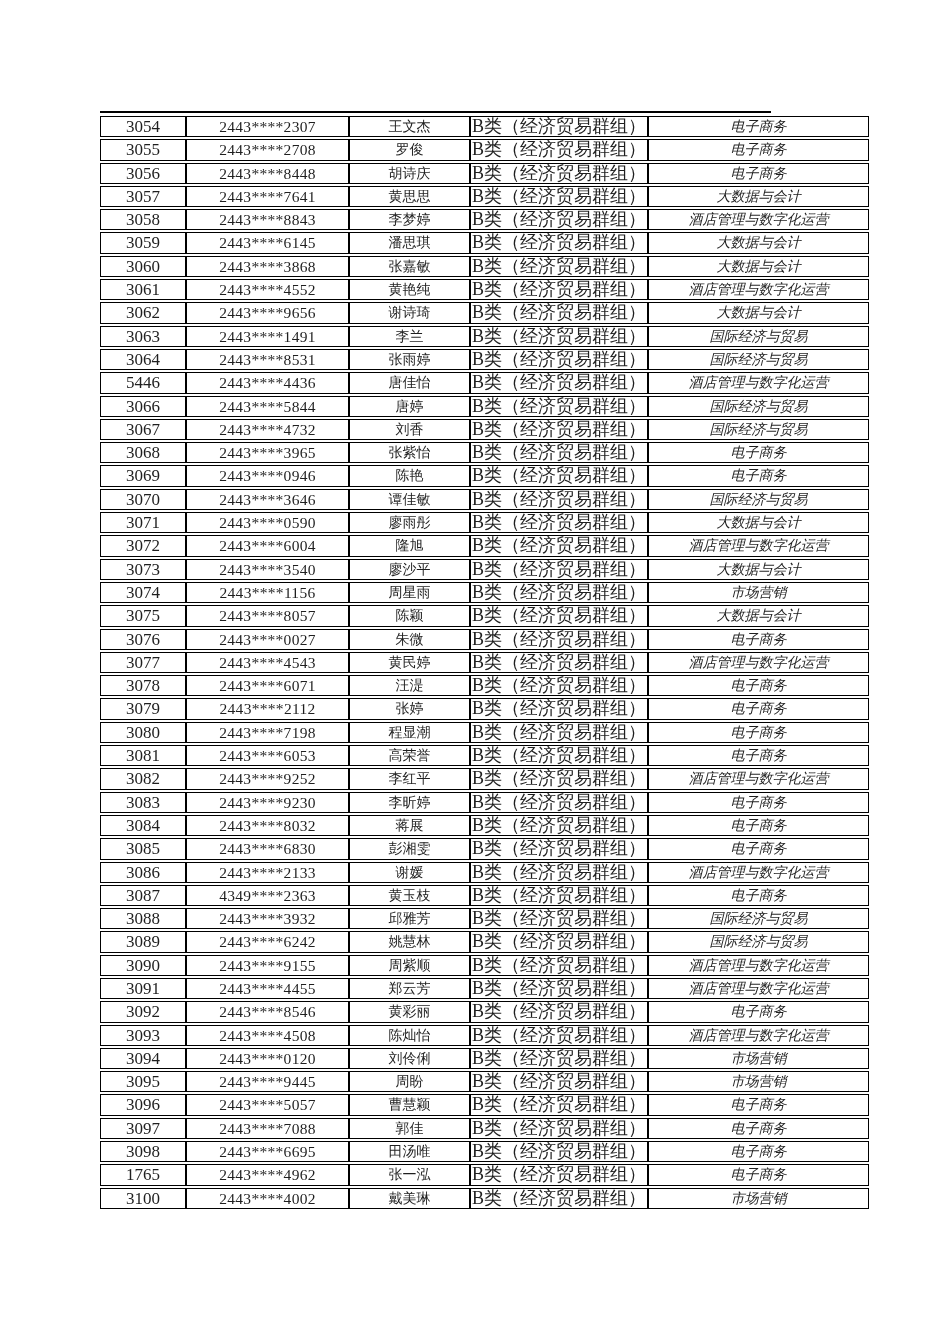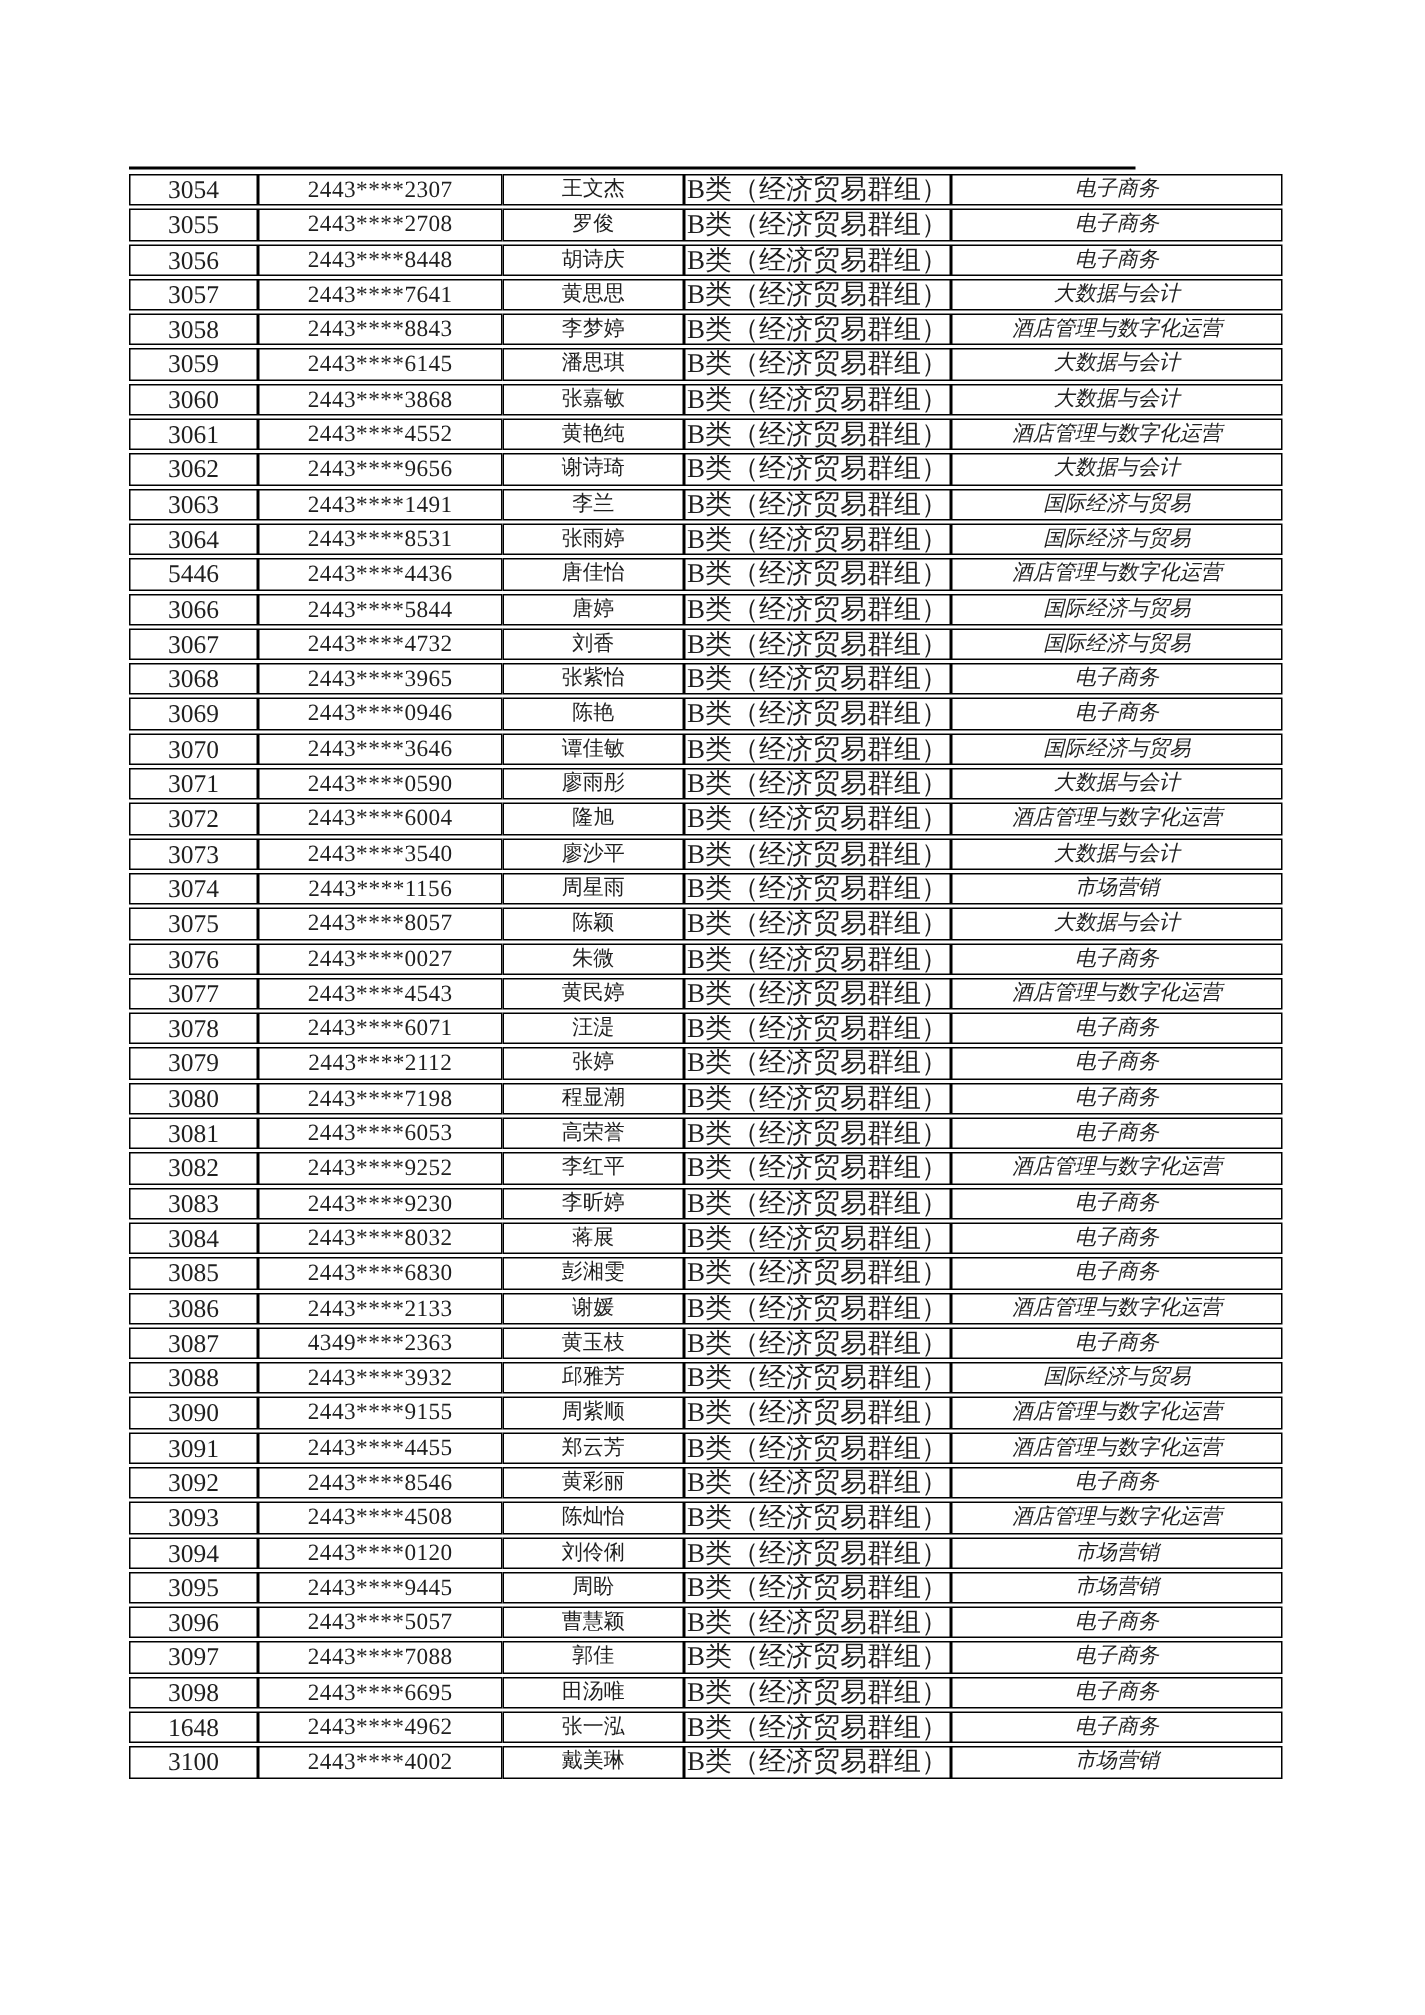--- a/index.html
+++ b/index.html
@@ -17,21 +17,21 @@
   .page {
     position: absolute;
     left: 0; top: 0;
     width: 950px;
     height: 1343px;
     background: #ffffff;
     overflow: hidden;
   }
   .table-wrap {
     position: absolute;
-    left: 86px;
+    left: 100px;
     top: 111px;
     width: 671px;
   }
   
   .table-topline {
     height: 2px;
     background: #000000;
     margin-bottom: 1px;
   }
   table.list {
@@ -316,20 +316,27 @@
     <td class="cell-major">电子商务</td>
   </tr>
           <tr>
     <td class="cell-no">3088</td>
     <td class="cell-id">2443****3932</td>
     <td class="cell-name">邱雅芳</td>
     <td class="cell-cat">B类（经济贸易群组）</td>
     <td class="cell-major">国际经济与贸易</td>
   </tr>
           <tr>
+    <td class="cell-no">3089</td>
+    <td class="cell-id">2443****6242</td>
+    <td class="cell-name">姚慧林</td>
+    <td class="cell-cat">B类（经济贸易群组）</td>
+    <td class="cell-major">国际经济与贸易</td>
+  </tr>
+          <tr>
     <td class="cell-no">3090</td>
     <td class="cell-id">2443****9155</td>
     <td class="cell-name">周紫顺</td>
     <td class="cell-cat">B类（经济贸易群组）</td>
     <td class="cell-major">酒店管理与数字化运营</td>
   </tr>
           <tr>
     <td class="cell-no">3091</td>
     <td class="cell-id">2443****4455</td>
     <td class="cell-name">郑云芳</td>
@@ -379,21 +386,21 @@
     <td class="cell-major">电子商务</td>
   </tr>
           <tr>
     <td class="cell-no">3098</td>
     <td class="cell-id">2443****6695</td>
     <td class="cell-name">田汤唯</td>
     <td class="cell-cat">B类（经济贸易群组）</td>
     <td class="cell-major">电子商务</td>
   </tr>
           <tr>
-    <td class="cell-no">1648</td>
+    <td class="cell-no">1765</td>
     <td class="cell-id">2443****4962</td>
     <td class="cell-name">张一泓</td>
     <td class="cell-cat">B类（经济贸易群组）</td>
     <td class="cell-major">电子商务</td>
   </tr>
           <tr>
     <td class="cell-no">3100</td>
     <td class="cell-id">2443****4002</td>
     <td class="cell-name">戴美琳</td>
     <td class="cell-cat">B类（经济贸易群组）</td>

